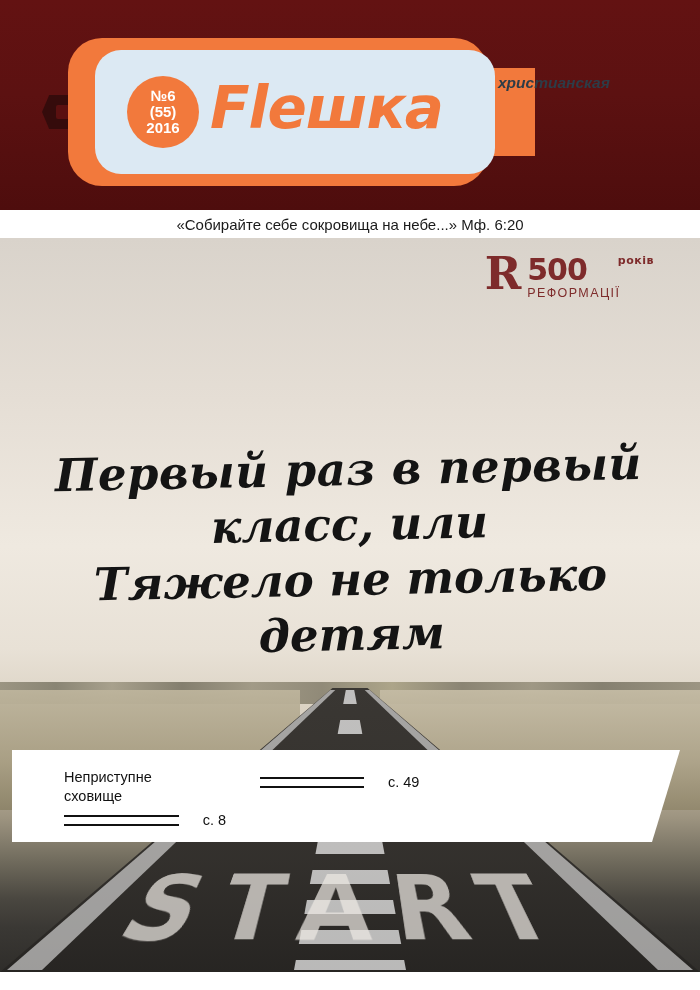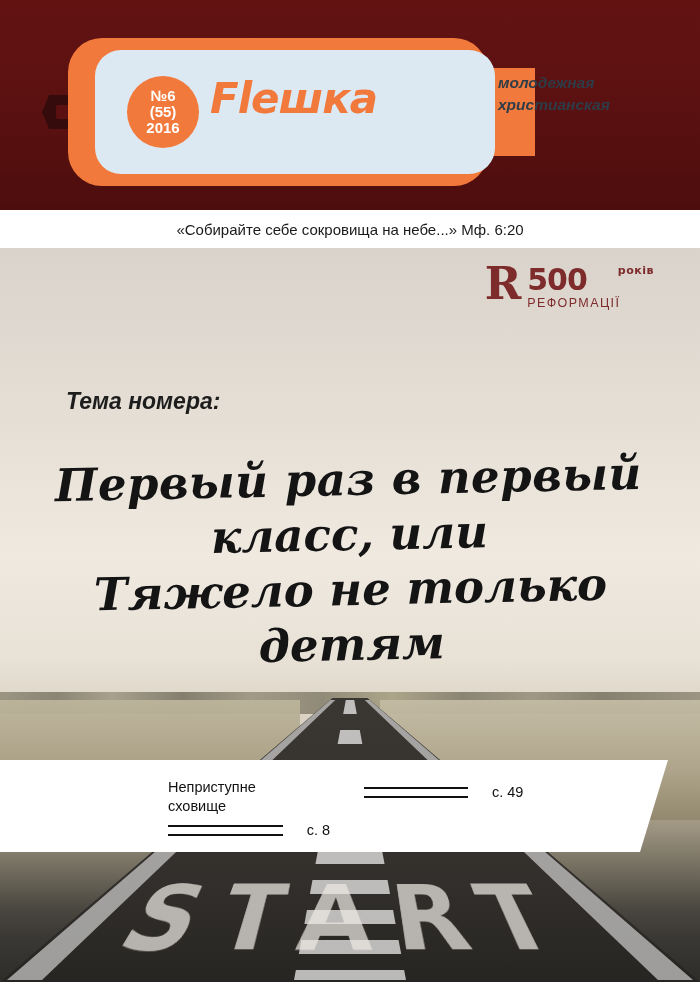--- a/index.html
+++ b/index.html
@@ -91,21 +91,21 @@
     line-height: 1.05;
     font-size: 15px;
     font-weight: bold;
   }
   .issue-circle span { display: block; }
   .logo-word {
     position: absolute;
     left: 210px;
     top: 74px;
     font-family: "DejaVu Sans", sans-serif;
-    font-size: 42px;
+    font-size: 58px;
     font-weight: bold;
     font-style: italic;
     color: #f2793c;
     letter-spacing: -1px;
   }
   .logo-word .lat { color: #f2793c; }
   .subtitle-box {
     position: absolute;
     left: 498px;
     top: 72px;
@@ -114,21 +114,21 @@
     font-size: 15.5px;
     font-weight: bold;
     font-style: italic;
     line-height: 1.45;
   }
   .subtitle-box div { white-space: nowrap; }
 
   
   .epigraph {
     width: 700px;
-    height: 38px;
+    height: 28px;
     background: #ffffff;
     display: flex;
     align-items: center;
     justify-content: center;
     font-size: 15px;
     color: #1a1a1a;
   }
 
   
   .hero {
@@ -298,30 +298,29 @@
     line-height: 1.22;
     transform: rotate(-1.2deg);
   }
   .headline .l1 { display: block; letter-spacing: .5px; }
   .headline .l2 { display: block; }
   .headline .l3 { display: block; }
 
   
   .contents {
     position: absolute;
-    left: 0;
+    left: 12px;
     top: 512px;
     width: 668px;
     height: 92px;
     background: #ffffff;
     clip-path: polygon(0 0, 668px 0, 640px 92px, 0 92px);
     display: flex;
     padding: 18px 0 12px 0;
     box-sizing: border-box;
-    justify-content: center;
   }
   .toc-item {
     box-sizing: border-box;
     padding-left: 22px;
     padding-right: 12px;
     width: 210px;
   }
   .toc-item:first-child { padding-left: 52px; width: 226px; }
   .toc-title {
     font-size: 14.5px;
@@ -362,21 +361,20 @@
 
     <div class="issue-circle">
       <span>№6</span>
       <span>(55)</span>
       <span>2016</span>
     </div>
 
     <div class="logo-word"><span class="lat">Fl</span><span>ешка</span></div>
 
     <div class="subtitle-box">
-      <div>молодежная</div>
       <div>христианская</div>
     </div>
   </div>
 
   <div class="epigraph">
     <span>«Собирайте себе сокровища на небе...» Мф. 6:20</span>
   </div>
 
   <div class="hero">
     <div class="treeline"></div>
@@ -390,21 +388,20 @@
     <div class="start-word">START</div>
 
     <div class="ref-logo">
       <div class="ref-r">R</div>
       <div class="ref-text-block">
         <div class="ref-500"><span>500</span><span class="small">років</span></div>
         <div class="ref-reform">РЕФОРМАЦІЇ</div>
       </div>
     </div>
 
-    <div class="theme-label">Тема номера:</div>
 
     <div class="headline">
       <span class="l1">Первый раз в первый</span>
       <span class="l2">класс, или</span>
       <span class="l3">Тяжело не только детям</span>
     </div>
 
     <div class="contents">
 
       <div class="toc-item">

